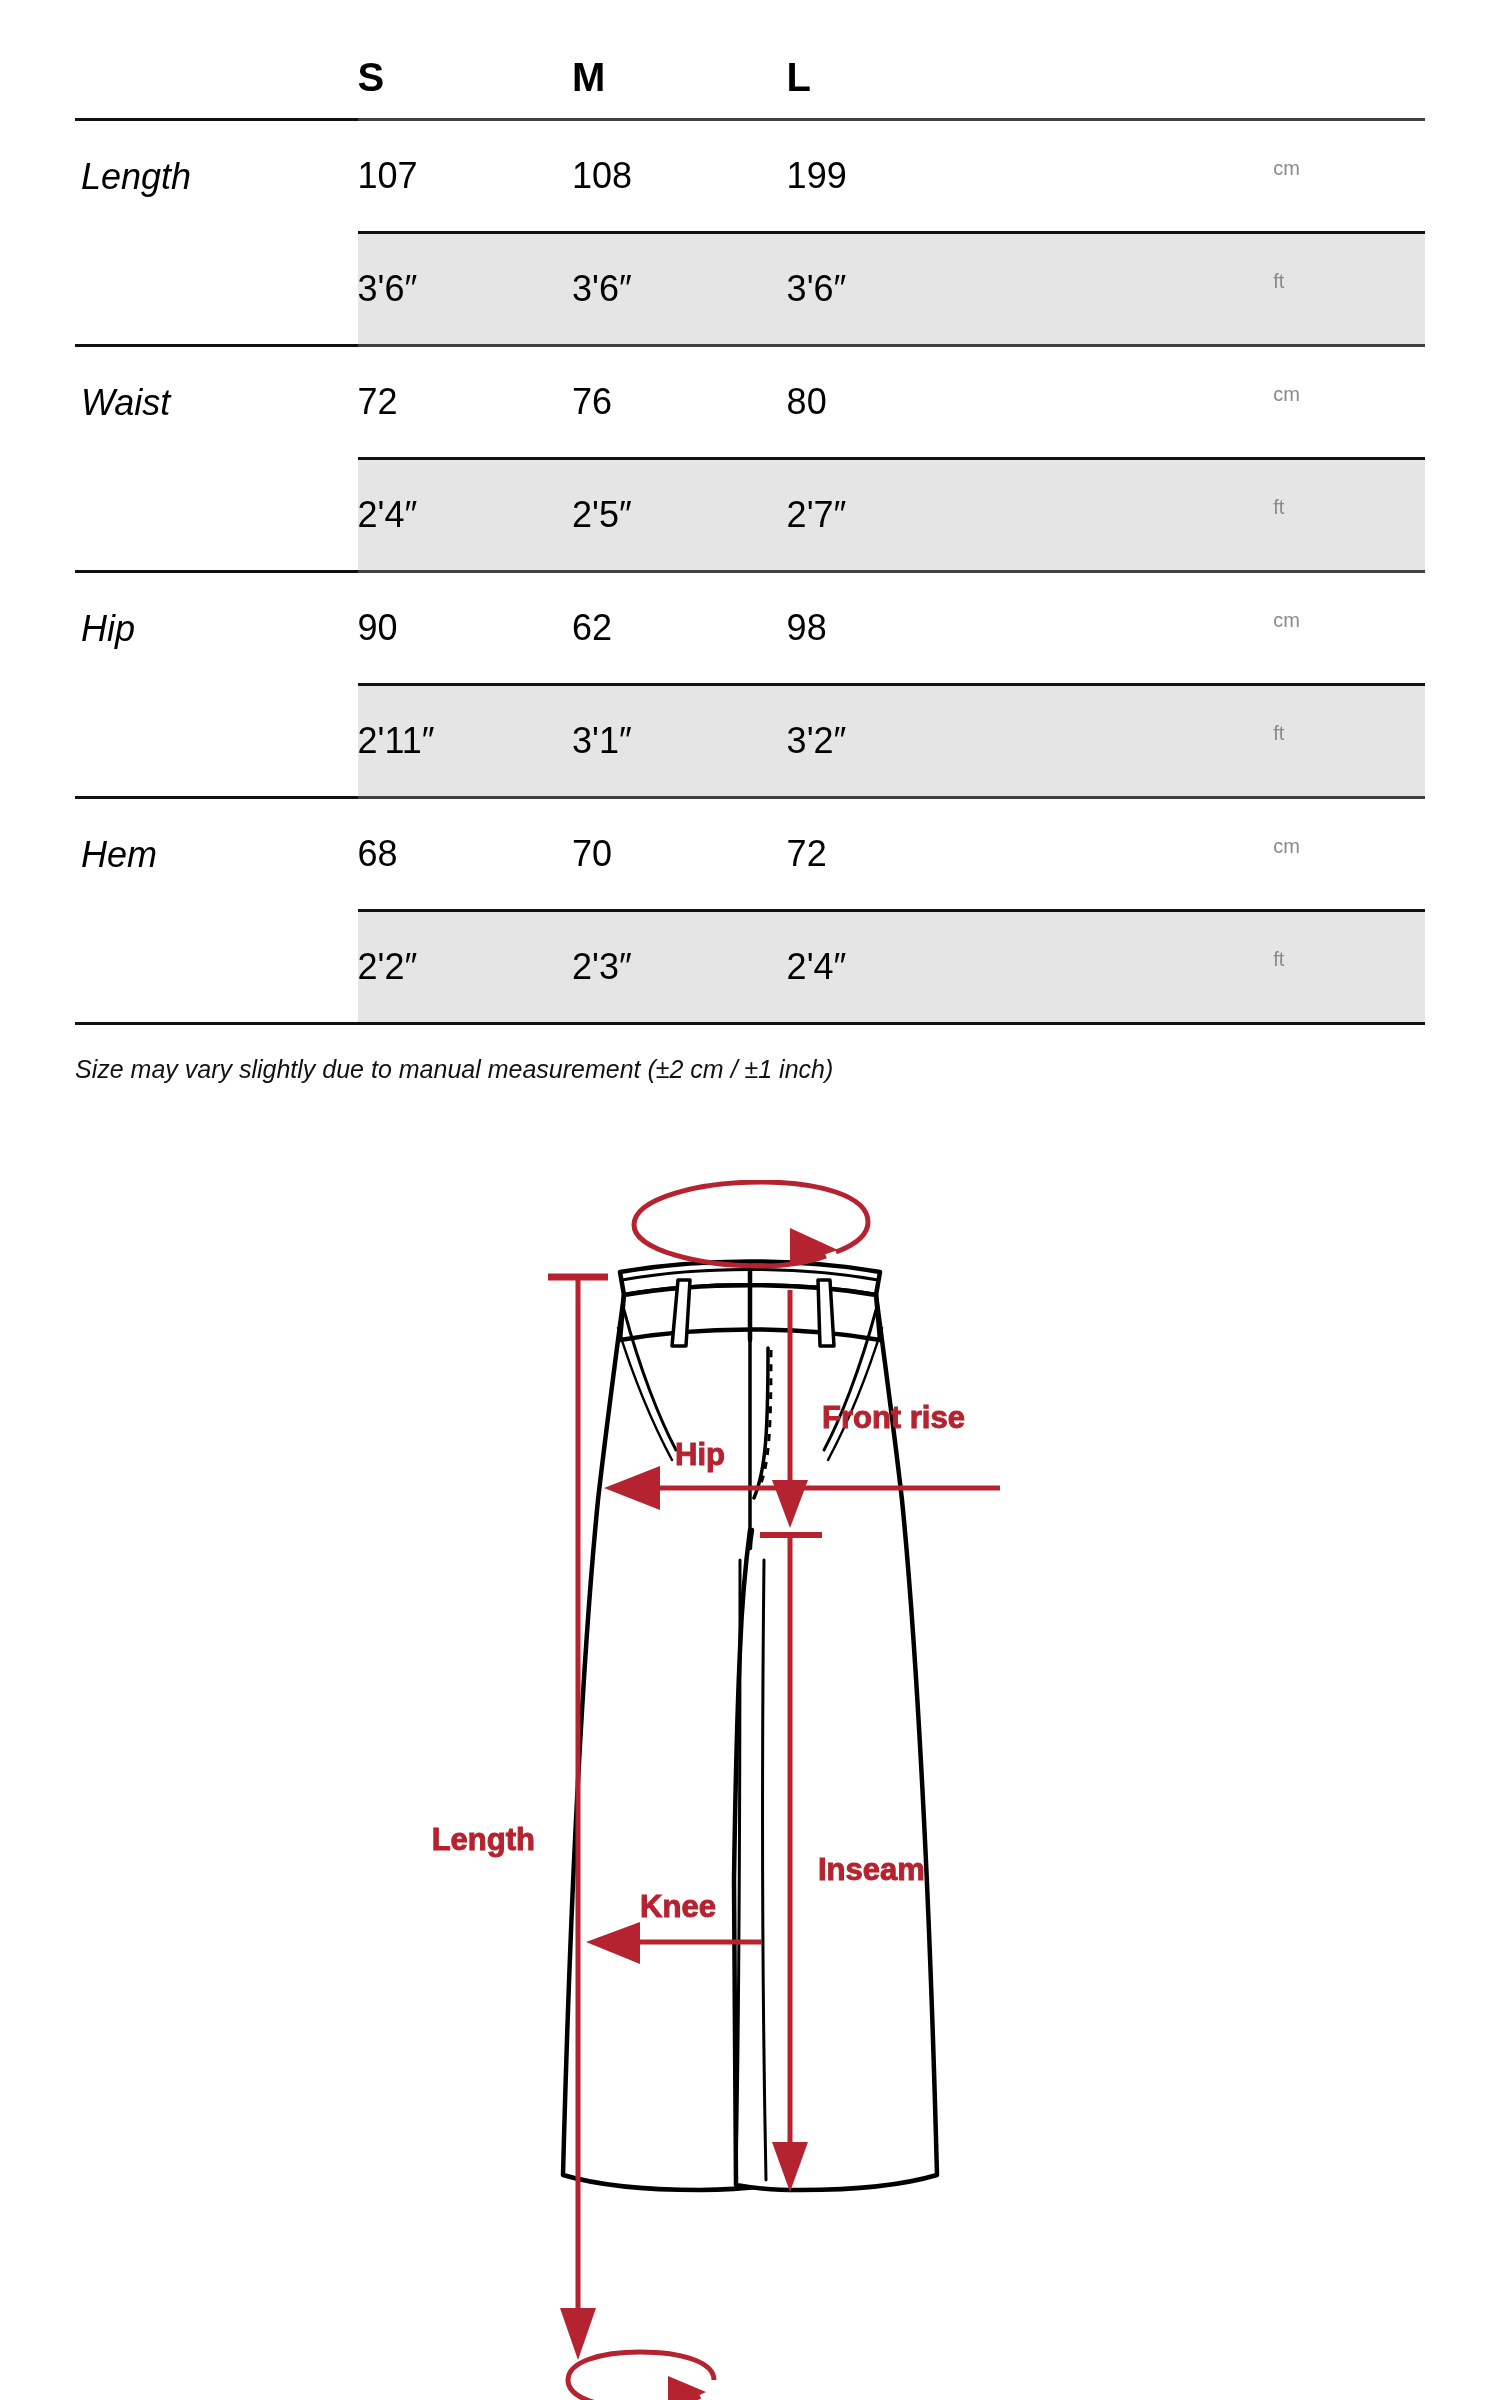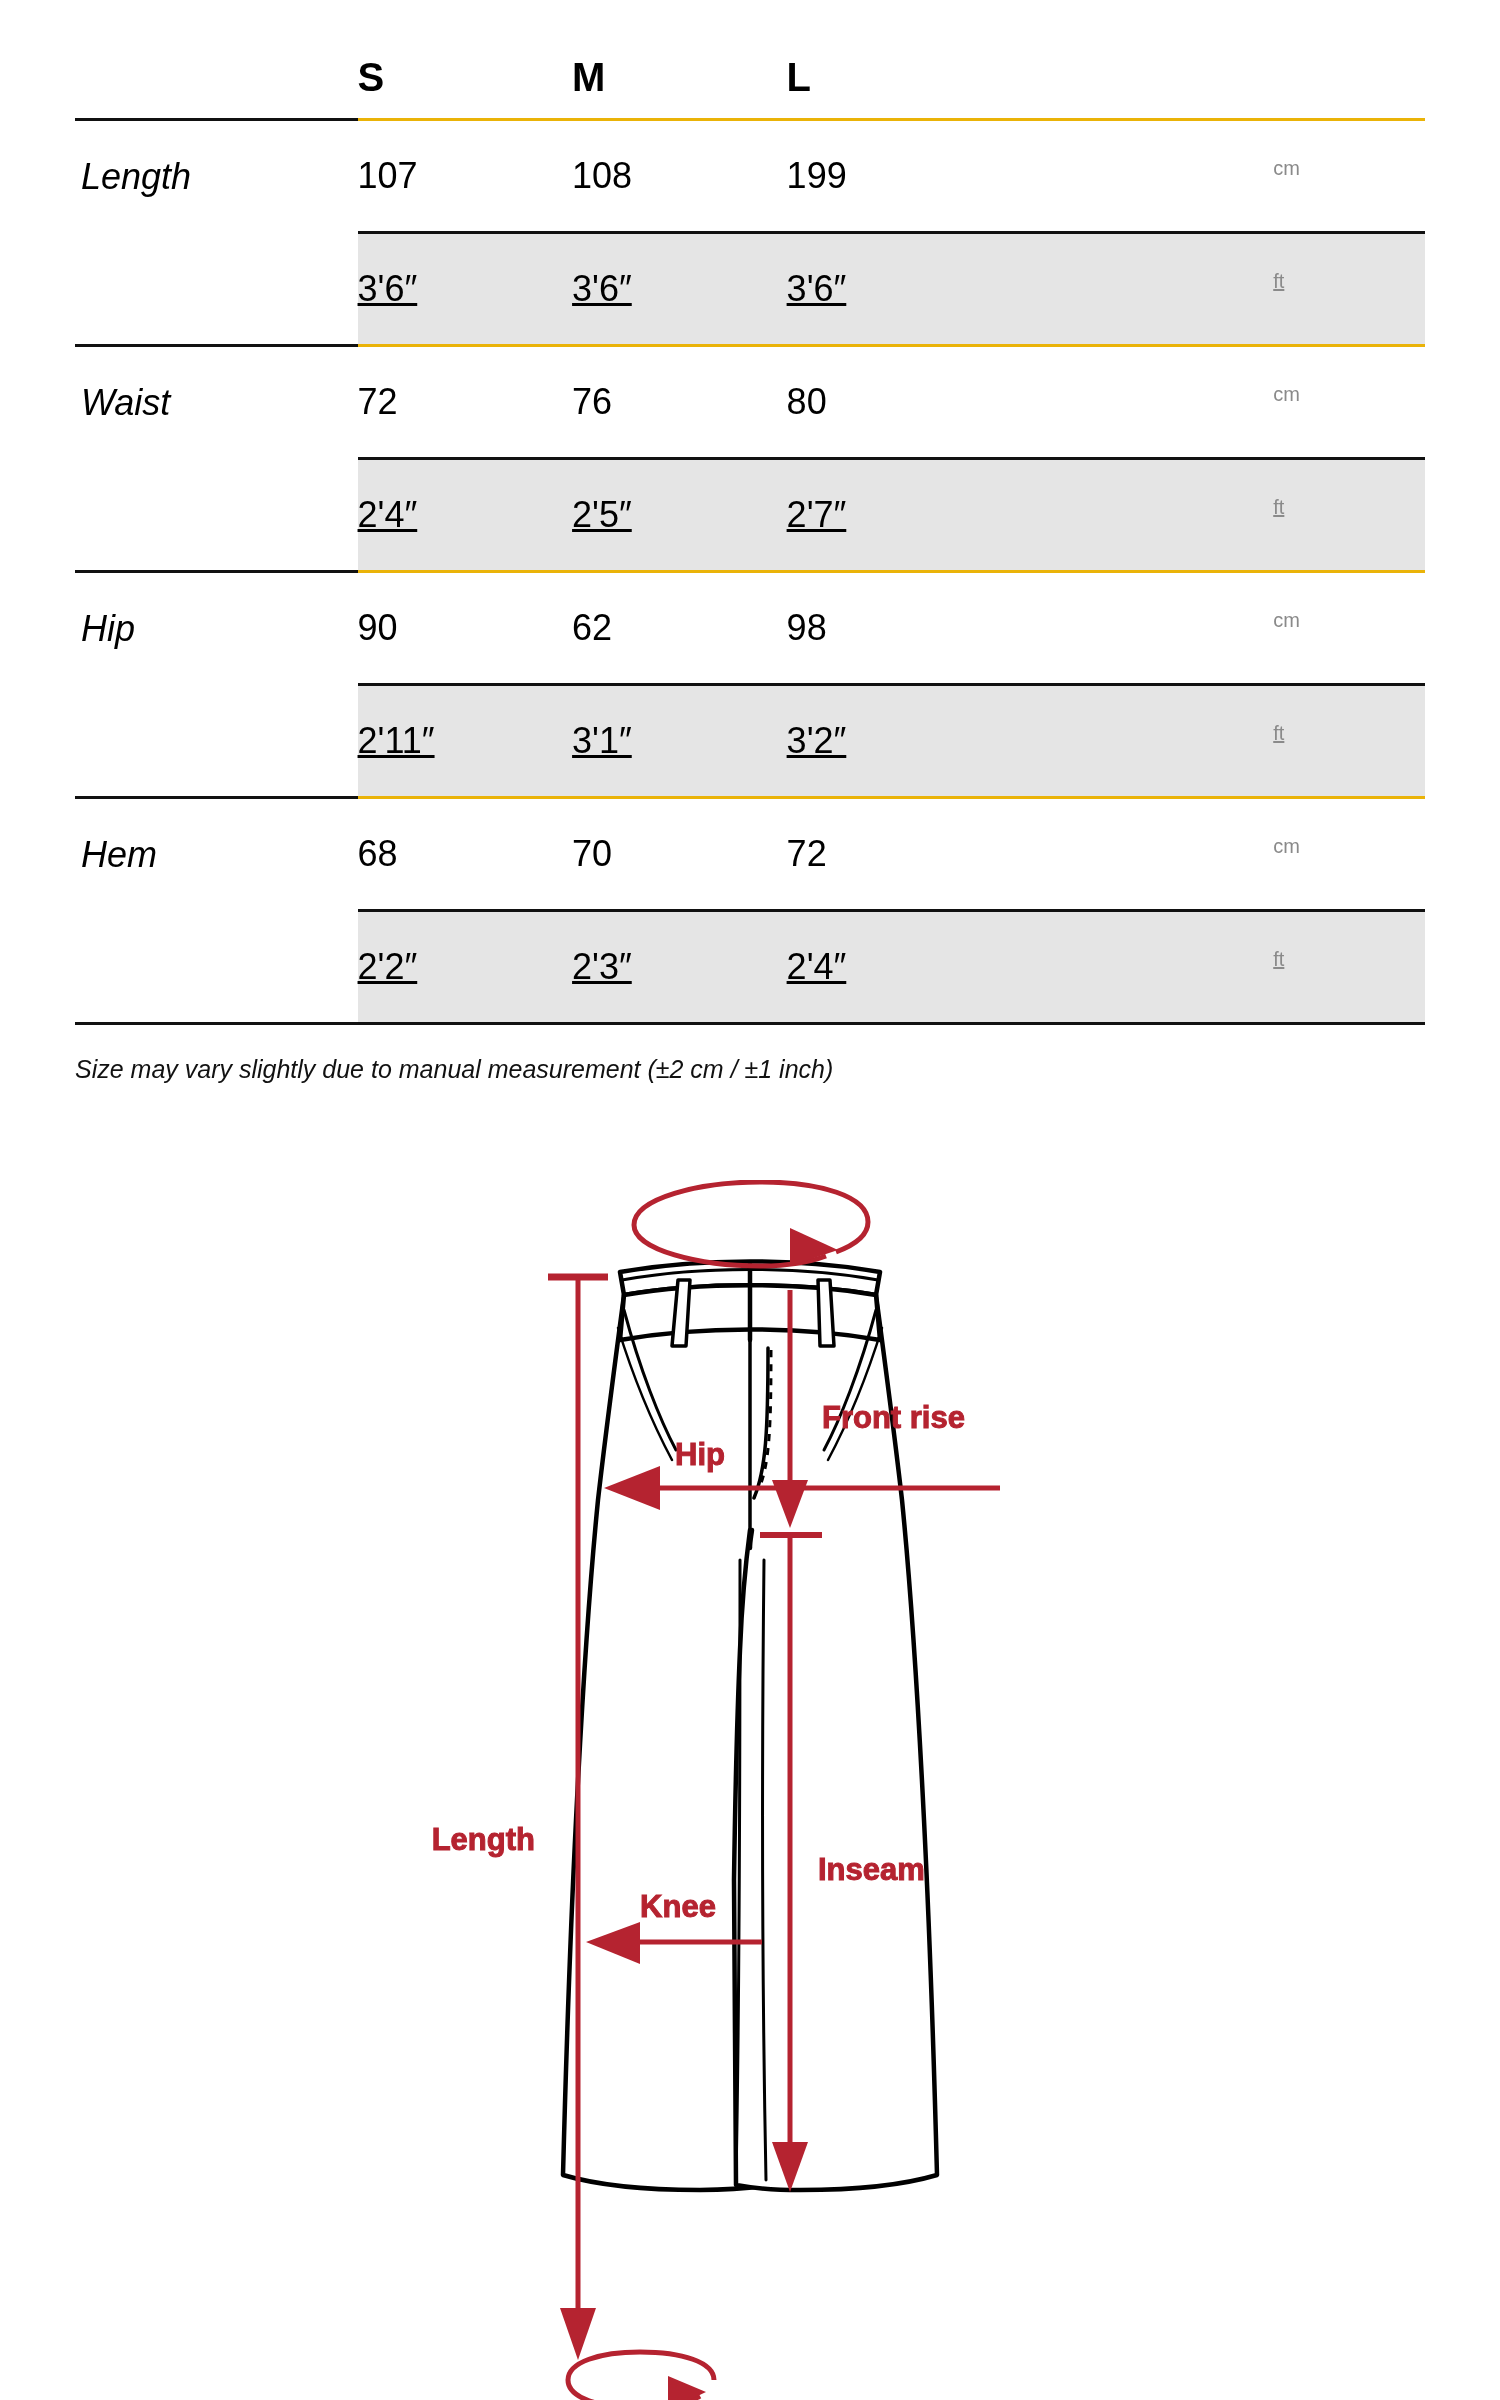--- a/index.html
+++ b/index.html
@@ -21,34 +21,33 @@
   table.size col.c-unit{width:145px;}
 
   .hdr th{
     font-size:40px;font-weight:bold;color:#000;
     text-align:left;padding:0 0 18px 0;
     border:0;
   }
   .hdr th.label-h{padding-left:6px;}
 
   tr.cm-row td{
-    border-top:3px solid #eab308;
+    border-top:3px solid #404040;
     height:94px;
     vertical-align:middle;
     background:#ffffff;
   }
   tr.ft-row td{
     height:94px;
     vertical-align:middle;
     background:#ffffff;
   }
   tr.ft-row td.shade{
     background:#e5e5e5;
     border-top:3px solid #111;
-    text-decoration:underline;
   }
   tr.ft-row.last td{border-bottom:3px solid #111;}
   tr.cm-row td.labelcell{border-top:3px solid #111;}
 
   .rowlabel{
     font-size:36px;font-style:italic;color:#000;
     padding-left:6px;white-space:nowrap;
   }
   .val{font-size:36px;color:#000;}
   .unit{

